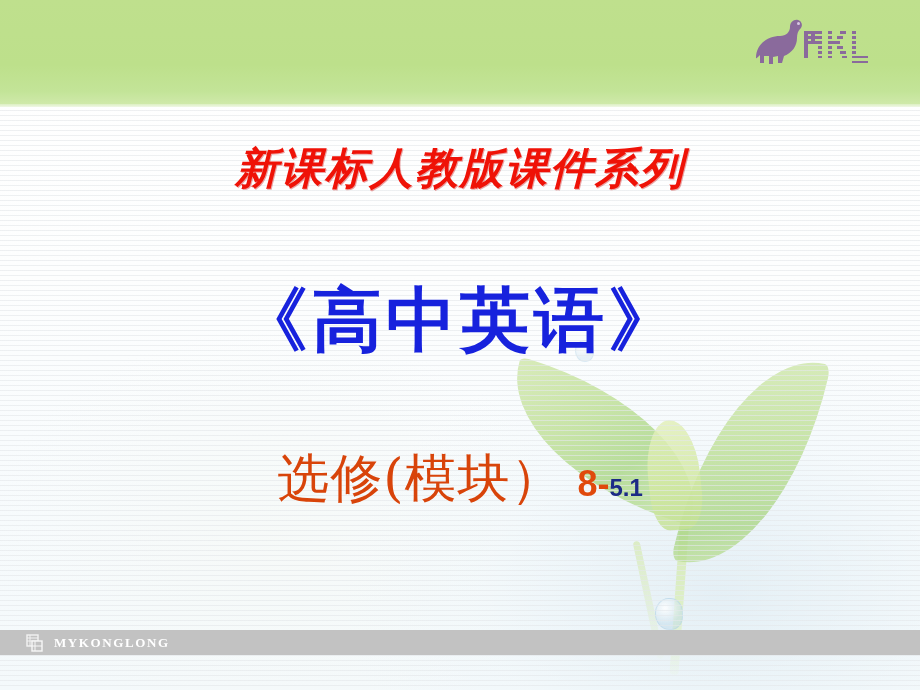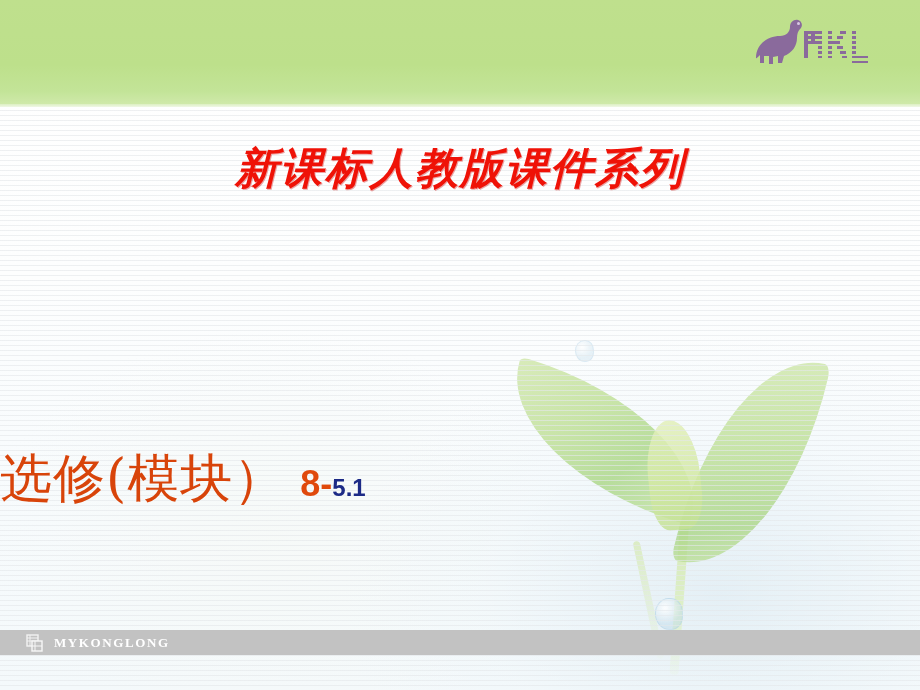--- a/index.html
+++ b/index.html
@@ -165,20 +165,21 @@
     font-size: 70px;
     letter-spacing: 4px;
     color: #1722dd;
     white-space: nowrap;
   }
 
   .subtitle-row {
     position: absolute;
     left: 0; top: 444px;
     width: 920px;
+    text-align: center;
     white-space: nowrap;
   }
   .subtitle-main {
     font-family: "DejaVu Serif", "Liberation Serif", serif;
     font-size: 52px;
     color: #d8440a;
     letter-spacing: 1px;
     vertical-align: baseline;
   }
   .subtitle-num {
@@ -290,20 +291,21 @@
         <rect x="100" y="28" width="4" height="3"></rect>
         <rect x="100" y="33" width="4" height="3"></rect>
         <rect x="100" y="38" width="16" height="2"></rect>
         <rect x="100" y="43" width="16" height="2"></rect>
       </g>
     </svg>
   </div>
 
   <div class="title-red">新课标人教版课件系列</div>
 
+  <div class="title-blue">《高中英语》</div>
 
   <div class="subtitle-row">
     <span class="subtitle-main">选修(模块）</span><span class="subtitle-num">8-</span><span class="subtitle-sub">5.1</span>
   </div>
 
   <div class="footer-bar">
     <div class="footer-icon">
       <svg width="18" height="18" viewBox="0 0 18 18" xmlns="http://www.w3.org/2000/svg">
         <rect x="1" y="1" width="11" height="11" fill="none" stroke="#f2f2f2" stroke-width="1.4"></rect>
         <line x1="1" y1="4" x2="12" y2="4" stroke="#f2f2f2" stroke-width="1"></line>

